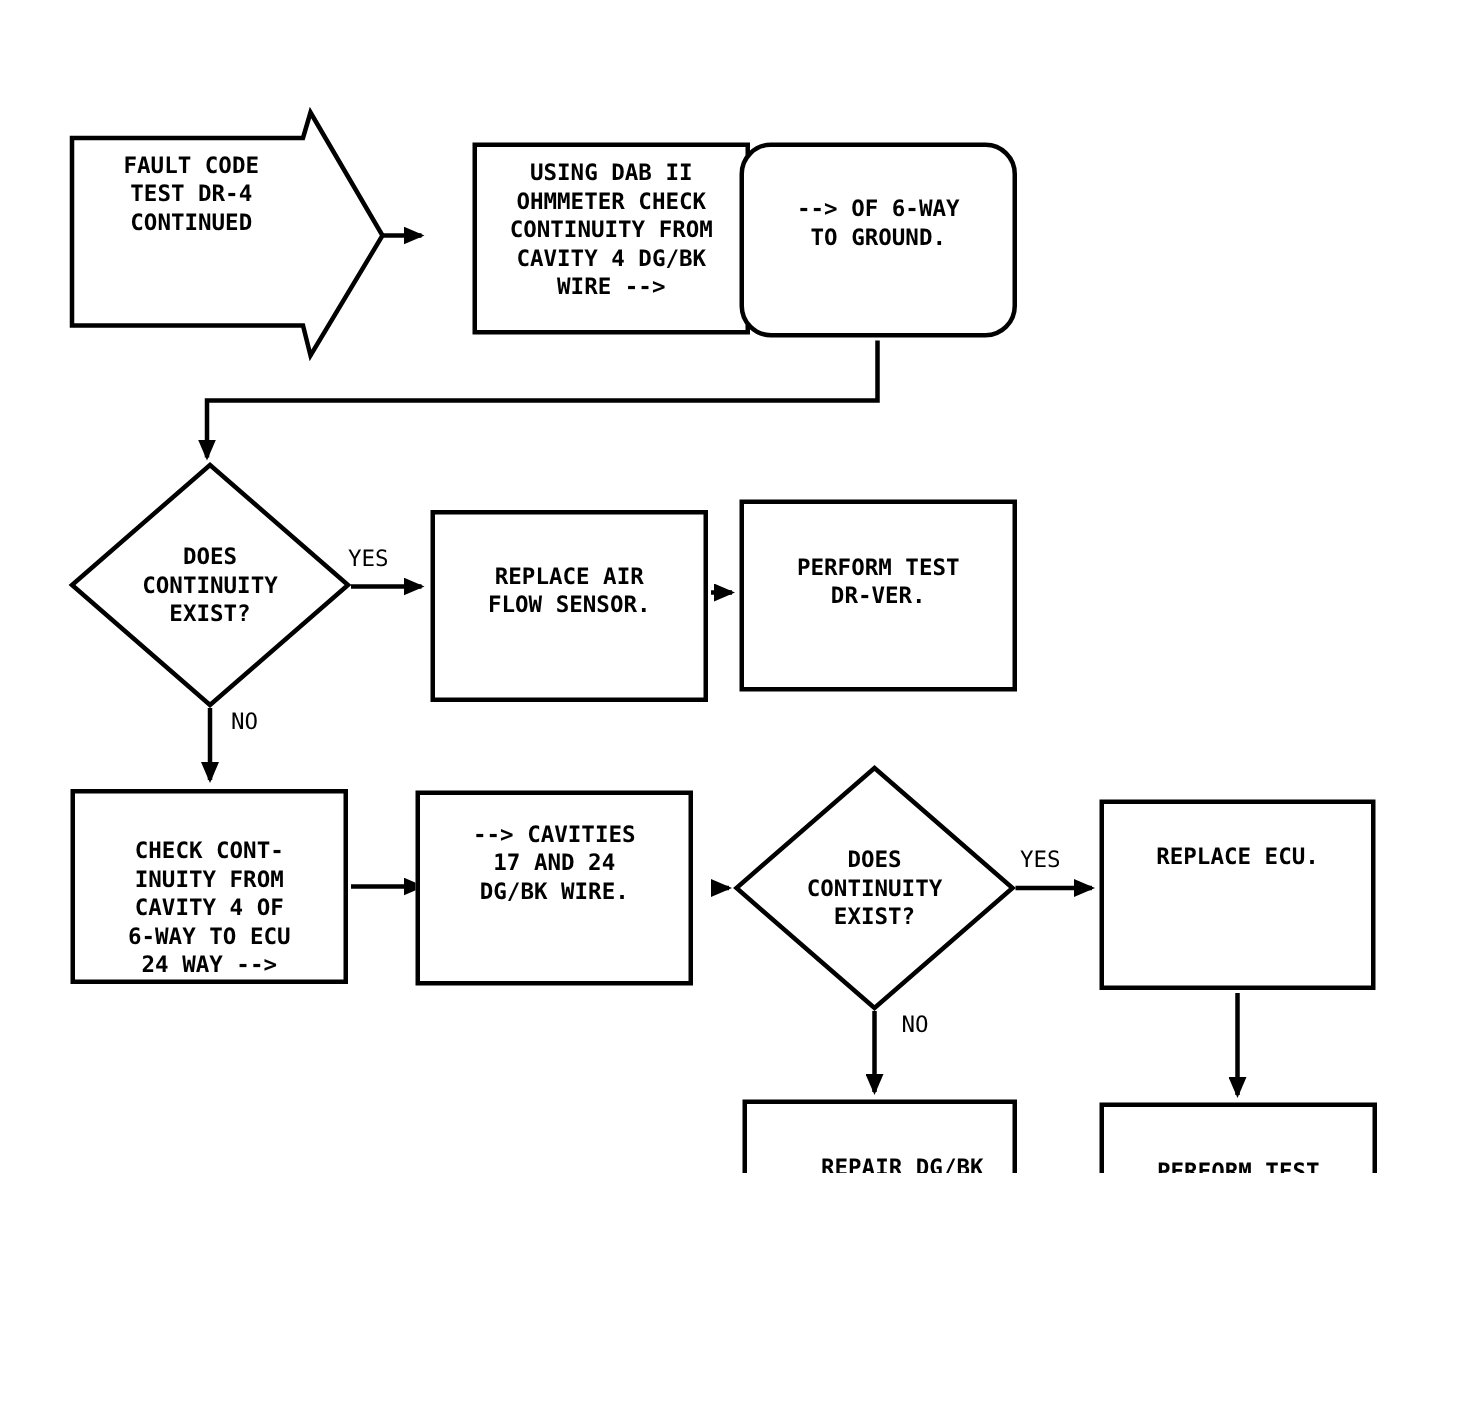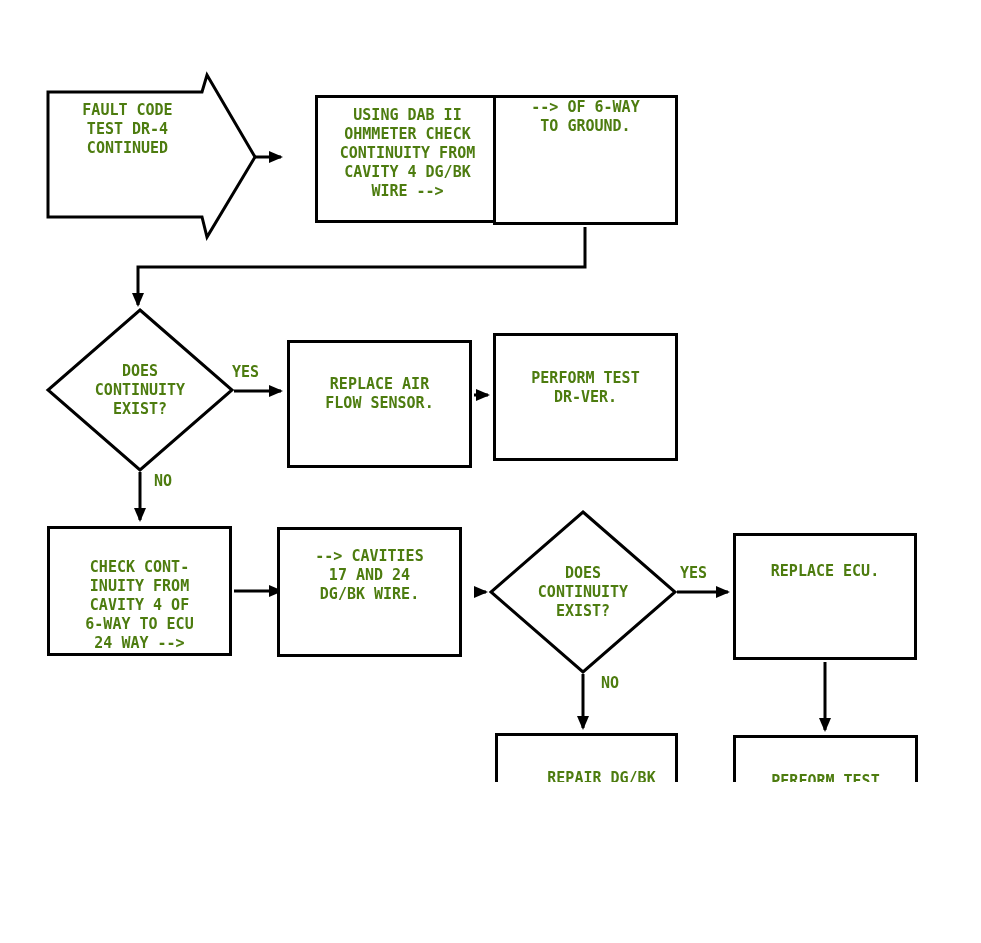--- a/index.html
+++ b/index.html
@@ -1,21 +1,21 @@
 <!DOCTYPE html>
 <html><head>
 <meta charset="utf-8">
 <style>
   html,body{margin:0;padding:0;background:#ffffff;}
   .stage{
     position:relative;
     width:981px;height:782px;
     background:#ffffff;
     font-family:"DejaVu Sans Mono","Liberation Mono",monospace;
-    color:#4d7c0f;
+    color:#000000;
     overflow:hidden;
   }
   .layer{position:absolute;left:0;top:0;width:981px;height:943px;}
   .fbox{
     position:absolute;
     box-sizing:border-box;
     border:3px solid #000;
     background:#fff;
     display:flex;
     justify-content:center;
@@ -31,21 +31,21 @@
   }
   .free{
     position:absolute;
     display:flex;
     justify-content:center;
   }
   .tag{
     position:absolute;
     font-size:15px;
     line-height:18px;
-    font-weight:bold;
+    font-weight:normal;
     white-space:nowrap;
   }
 </style>
 </head>
 <body>
 
 <div class="stage">
 
   <svg class="layer" viewBox="0 0 981 943">
     <defs>
@@ -82,21 +82,21 @@
   </div>
 
   <div class="fbox" style="left:287px;top:95px;width:185px;height:128px;padding-top:8px;margin-left:28px;">
     <span class="ftext">USING DAB II
 OHMMETER CHECK
 CONTINUITY FROM
 CAVITY 4 DG/BK
 WIRE --&gt;</span>
   </div>
 
-  <div class="fbox" style="left:493px;top:95px;width:185px;height:130px;">
+  <div class="fbox" style="left:493px;top:95px;width:185px;height:130px;padding-top:32px;border-radius:21px;">
     <span class="ftext">--&gt; OF 6-WAY
 TO GROUND.</span>
   </div>
 
   <div class="fbox" style="left:287px;top:340px;width:185px;height:128px;padding-top:32px;">
     <span class="ftext">REPLACE AIR
 FLOW SENSOR.</span>
   </div>
 
   <div class="fbox" style="left:493px;top:333px;width:185px;height:128px;padding-top:33px;">

